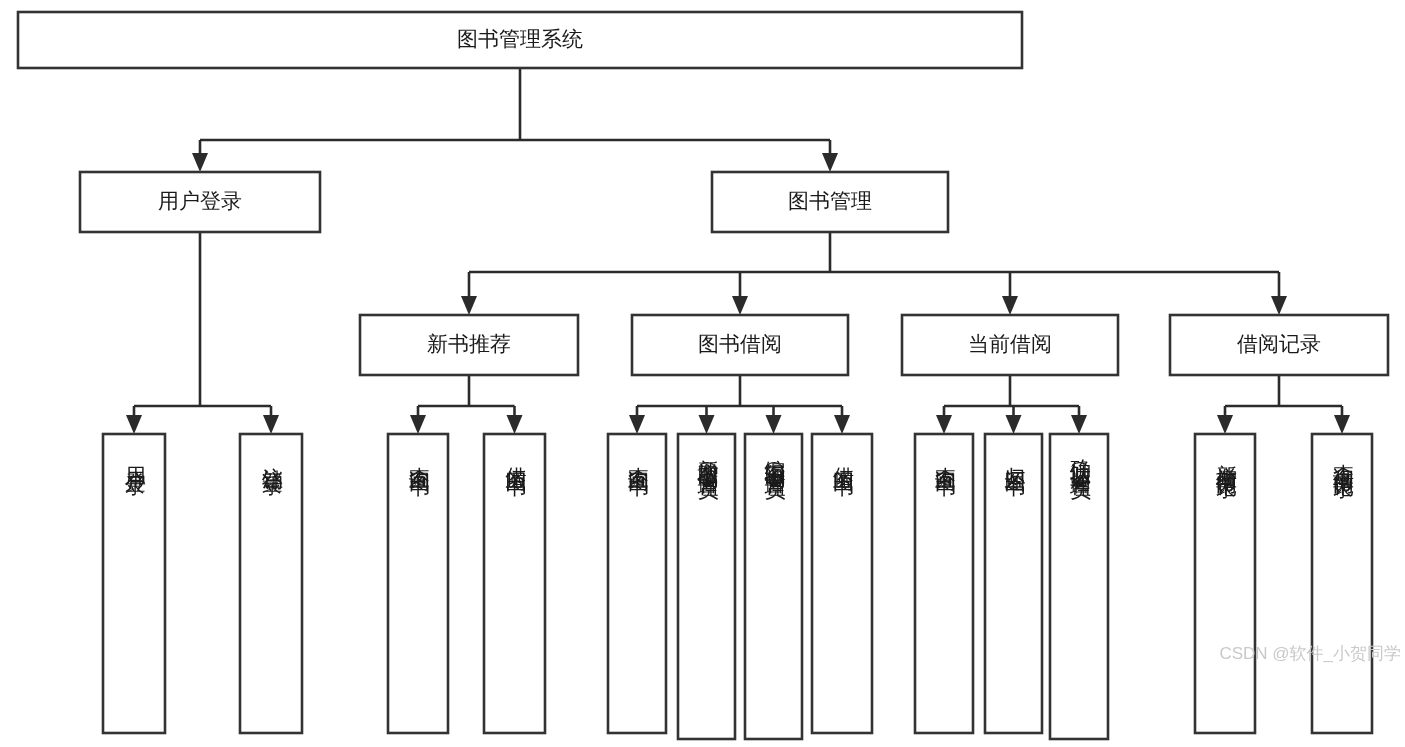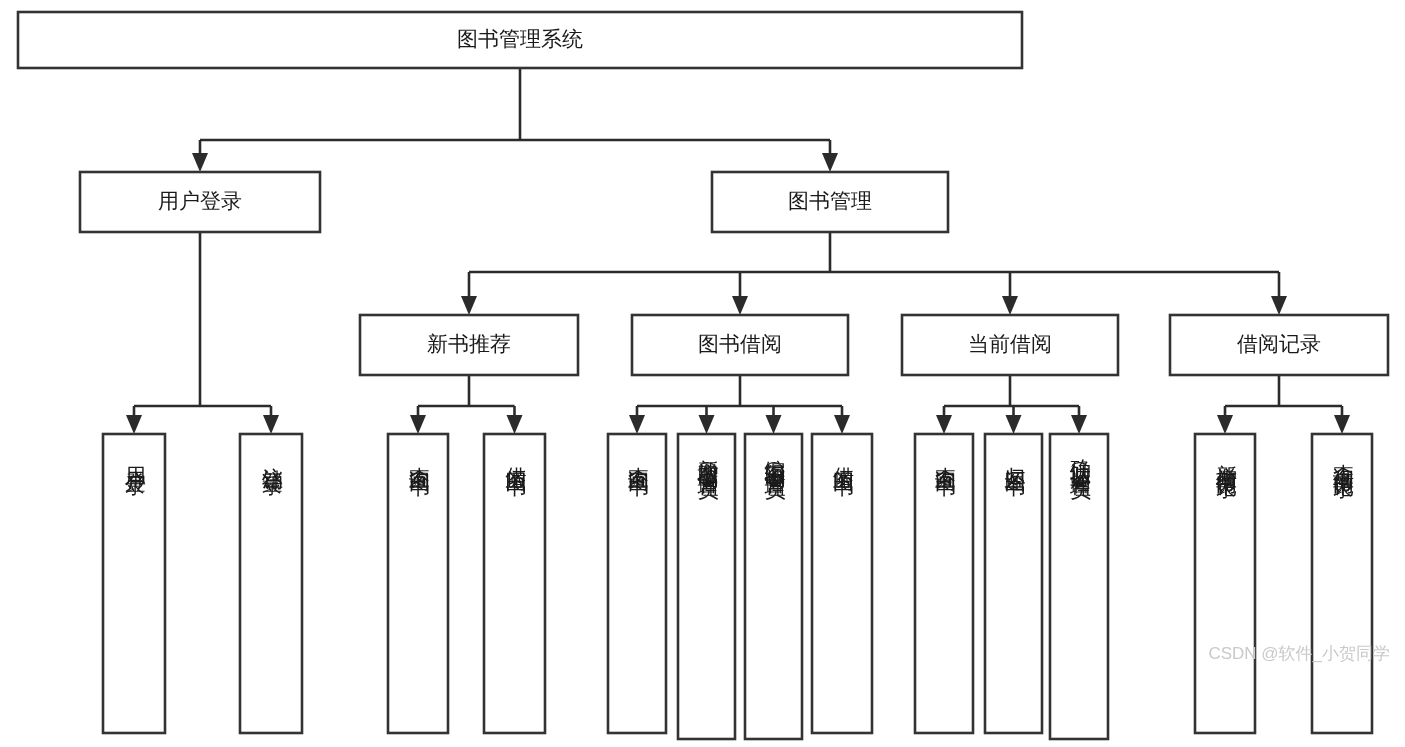--- a/index.html
+++ b/index.html
@@ -52,21 +52,21 @@
     stroke: #2b2b2b;
     stroke-width: 2.6;
     fill: none;
   }
   .arrow-head {
     fill: #2b2b2b;
     stroke: none;
   }
   .watermark {
     position: absolute;
-    right: 15px;
+    right: 4px;
     bottom: 6px;
     font-family: "Liberation Sans", "DejaVu Sans", sans-serif;
     font-size: 17px;
     color: #c9c9c9;
     white-space: nowrap;
     user-select: none;
   }
 </style>
 </head>
 <body>

